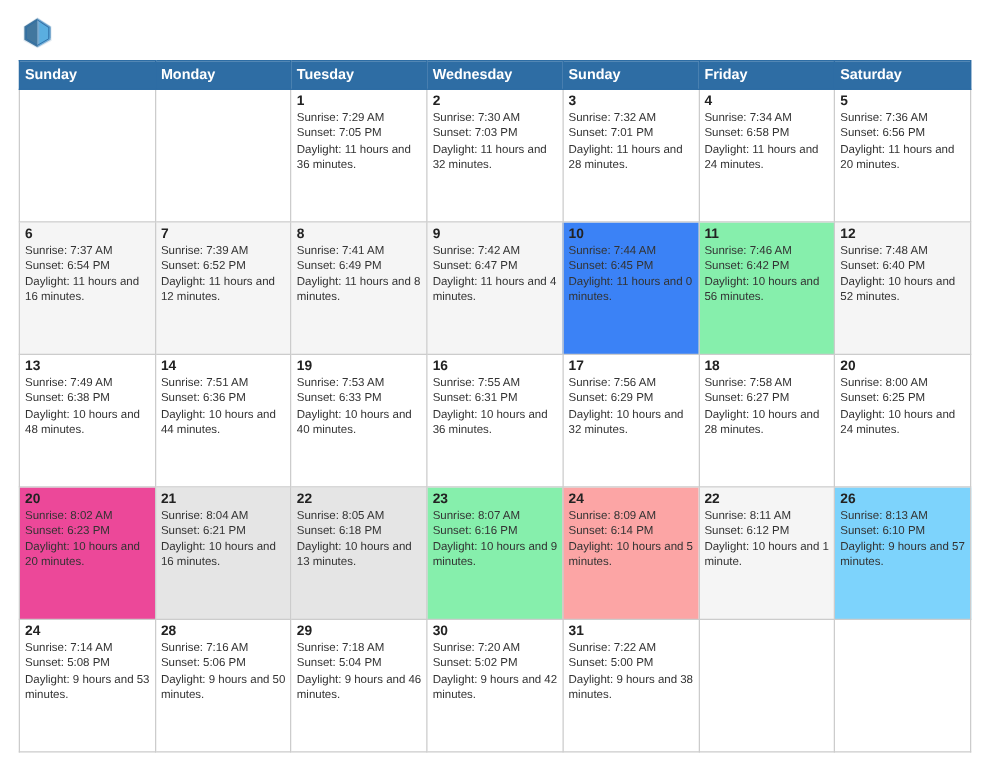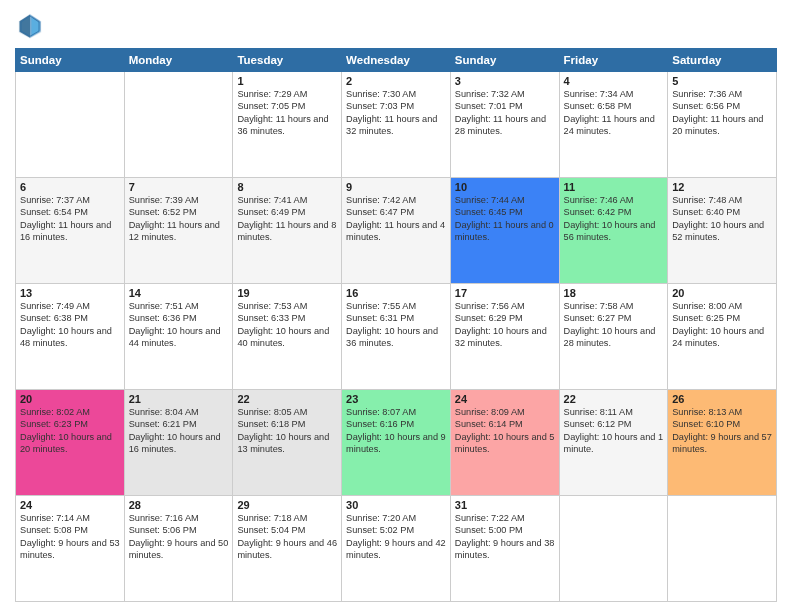--- a/index.html
+++ b/index.html
@@ -238,21 +238,21 @@
             <div class="cell-text">Sunrise: 8:07 AM<br>Sunset: 6:16 PM<br>Daylight: 10 hours and 9 minutes.</div>
           </td>
           <td style="background: #fca5a5; margin-left: 20px;">
             <span class="day-num">24</span>
             <div class="cell-text">Sunrise: 8:09 AM<br>Sunset: 6:14 PM<br>Daylight: 10 hours and 5 minutes.</div>
           </td>
           <td style="background: rgb(245, 245, 245);">
             <span class="day-num">22</span>
             <div class="cell-text">Sunrise: 8:11 AM<br>Sunset: 6:12 PM<br>Daylight: 10 hours and 1 minute.</div>
           </td>
-          <td style="background: #fdba74;">
+          <td style="background: #7dd3fc;">
             <span class="day-num">26</span>
             <div class="cell-text">Sunrise: 8:13 AM<br>Sunset: 6:10 PM<br>Daylight: 9 hours and 57 minutes.</div>
           </td>
         </tr>
         <tr>
           <td>
             <span class="day-num">24</span>
             <div class="cell-text">Sunrise: 7:14 AM<br>Sunset: 5:08 PM<br>Daylight: 9 hours and 53 minutes.</div>
           </td>
           <td>

